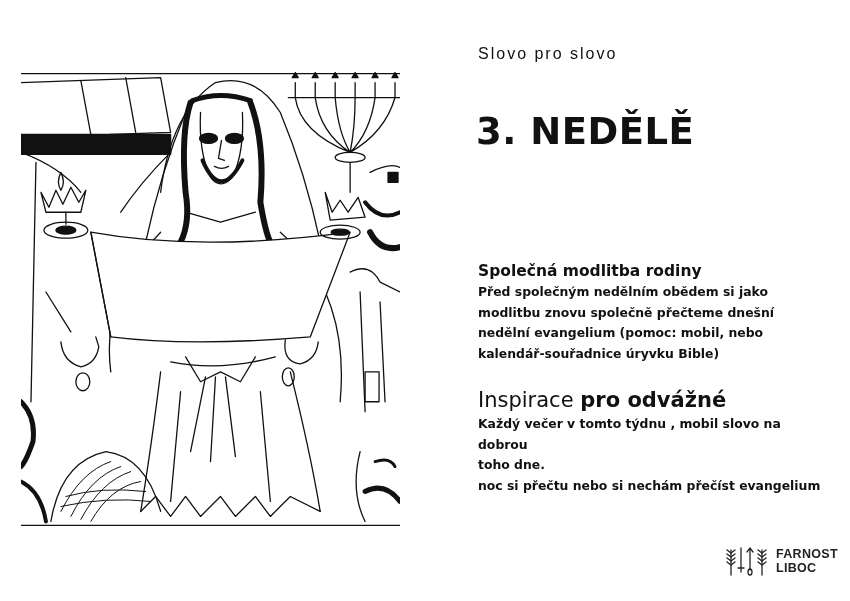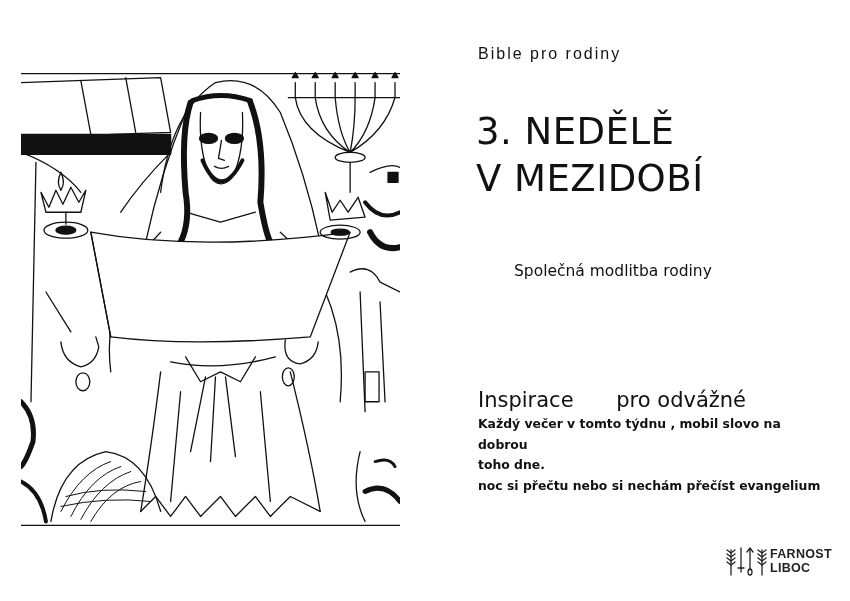--- a/index.html
+++ b/index.html
@@ -3,29 +3,29 @@
 <meta charset="utf-8">
 <style>
   html, body { margin: 0; padding: 0; background: #ffffff; }
   body { width: 850px; height: 601px; position: relative; overflow: hidden;
          font-family: "DejaVu Sans", sans-serif; color: #111; }
   .illustration { position: absolute; left: 21px; top: 72px; width: 379px; height: 456px; }
   .illustration svg { width: 100%; height: 100%; display: block; }
   .kicker { position: absolute; left: 478px; top: 45px; font-size: 16px; letter-spacing: 2px;
             font-family: "Liberation Sans", sans-serif; color: #111; }
   .title { position: absolute; left: 476px; top: 108px; font-family: "DejaVu Sans", sans-serif;
-           font-weight: normal; font-size: 37px; line-height: 47px; letter-spacing: 0.5px; color: #111; }
+           font-weight: bold; font-size: 37px; line-height: 47px; letter-spacing: 0.5px; color: #111; }
   .section-head { font-family: "DejaVu Sans", sans-serif; font-size: 21px; color: #111; }
-  .section-head b { font-weight: normal; margin-left: 36px; }
+  .section-head b { font-weight: bold; }
   .sec1 { position: absolute; left: 478px; top: 262px; width: 340px; }
   .sec2 { position: absolute; left: 478px; top: 388px; width: 350px; }
   .sec1 .section-head { font-weight: bold; font-size: 15.5px; }
   .body-text { font-family: "DejaVu Sans", sans-serif; font-weight: bold; font-size: 12.4px;
                line-height: 20.5px; margin-top: 2px; color: #111; }
-  .logo { position: absolute; left: 724px; top: 546px; display: flex; align-items: center; }
+  .logo { position: absolute; left: 724px; top: 546px; display: flex; align-items: center; gap: 6px; }
   .logo-mark svg { display: block; }
   .logo-text { font-family: "Liberation Sans", sans-serif; font-weight: bold; font-size: 12.5px;
                line-height: 14px; letter-spacing: 0.3px; color: #222; }
 </style>
 </head>
 <body>
 
 <div class="illustration">
   <svg viewBox="0 0 380 456" xmlns="http://www.w3.org/2000/svg">
     <rect x="0" y="0" width="380" height="456" fill="#fff"></rect>
@@ -121,30 +121,35 @@
       <path d="M340 380 Q330 420 345 450"></path>
       <path d="M345 420 Q365 410 380 430" stroke-width="5"></path>
       <path d="M355 390 Q370 385 375 395" stroke-width="3"></path>
 
       <line x1="15" y1="90" x2="10" y2="330"></line>
       <line x1="25" y1="220" x2="50" y2="260"></line>
     </g>
   </svg>
 </div>
 
-<div class="kicker">Bible pro rodiny</div>
+<div class="kicker">Slovo pro slovo</div>
 
 <div class="title">
   <div>3. NEDĚLĚ</div>
-  <div>V MEZIDOBÍ</div>
 </div>
 
 <div class="sec1">
   <div class="section-head">
     <span></span><b>Společná modlitba rodiny</b>
+  </div>
+  <div class="body-text">
+    <div>Před společným nedělním obědem si jako</div>
+    <div>modlitbu znovu společně přečteme dnešní</div>
+    <div>nedělní evangelium (pomoc: mobil, nebo</div>
+    <div>kalendář-souřadnice úryvku Bible)</div>
   </div>
 </div>
 
 <div class="sec2">
   <div class="section-head">
     <span>Inspirace </span><b>pro odvážné</b>
   </div>
   <div class="body-text">
     <div>Každý večer v tomto týdnu , mobil slovo na dobrou</div>
     <div>toho dne.</div>

